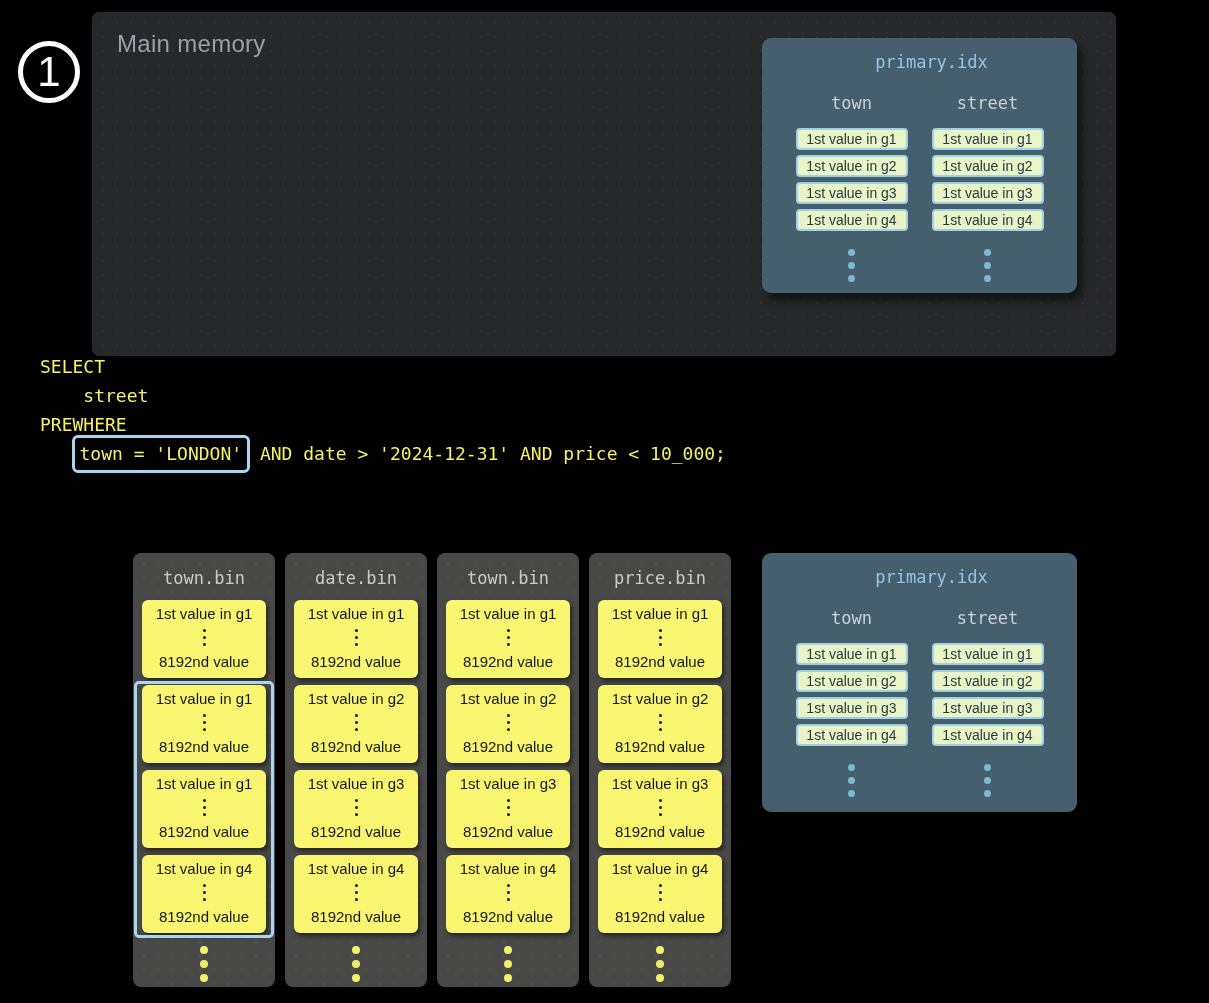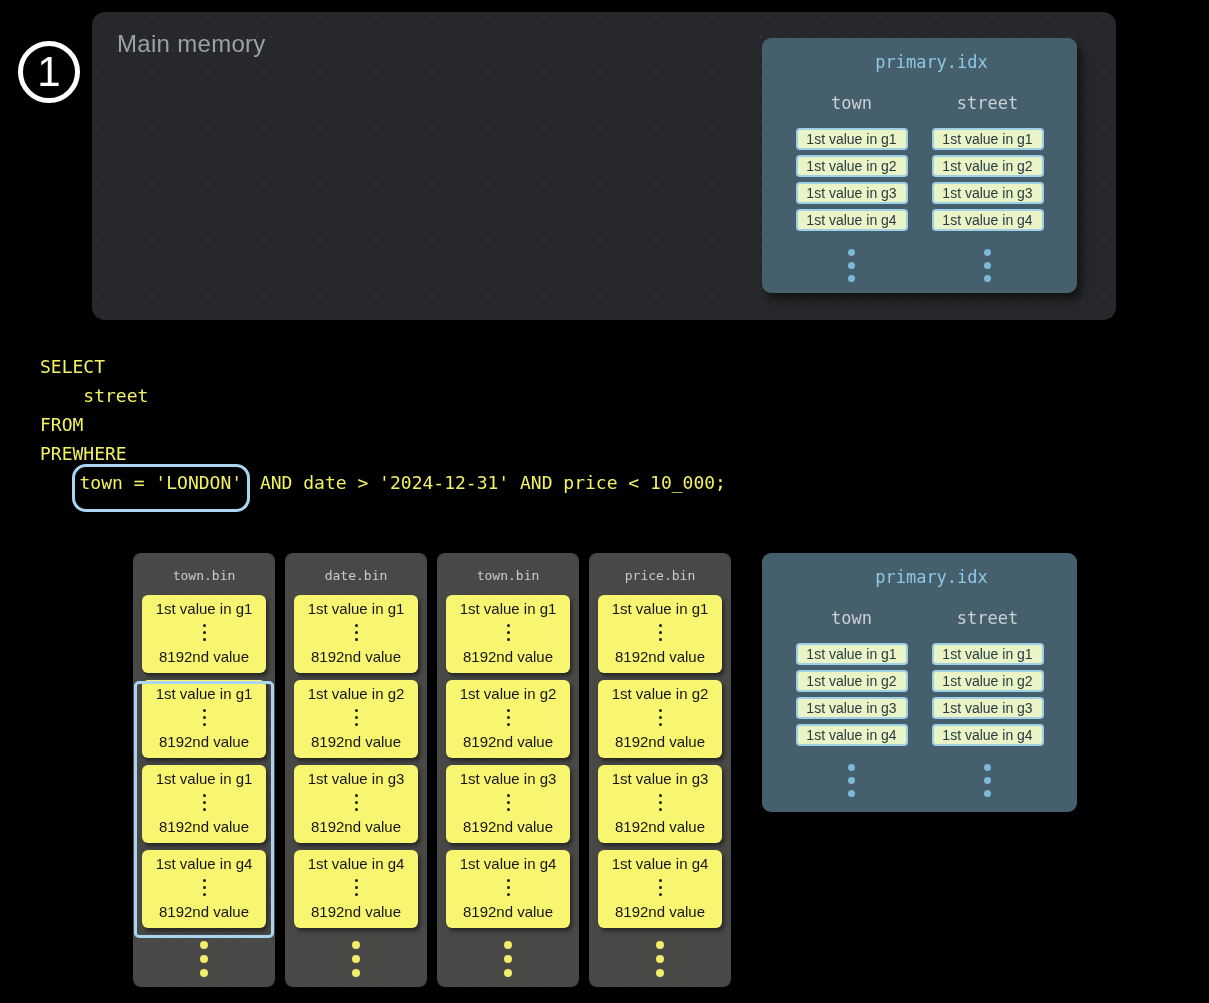--- a/index.html
+++ b/index.html
@@ -35,22 +35,22 @@
   
   .step-badge {
     position:absolute; left:18px; top:41px; width:62px; height:62px;
     border:5px solid #ffffff; border-radius:50%;
     display:flex; align-items:center; justify-content:center;
     color:#ffffff; font-size:42px; font-weight:400;
     font-family:"Liberation Sans", sans-serif;
   }
   
   .main-memory {
-    position:absolute; left:92px; top:12px; width:1024px; height:308px;
-    background-color:var(--main-memory-bg); border-radius:13px;
+    position:absolute; left:92px; top:12px; width:1024px; height:344px;
+    background-color:var(--main-memory-bg); border-radius:7px;
   }
   .mm-title {
     position:absolute; left:25px; top:18px;
     font-size:24px; color:var(--mm-title-gray); letter-spacing:0.3px;
   }
   
   .pidx {
     position:absolute; width:315px;
     background:var(--panel-slate); border-radius:9px;
     box-shadow:5px 7px 10px rgba(0,0,0,0.55);
@@ -79,33 +79,33 @@
   .vdots-blue { margin-top:10px; }
   .vdots-blue span { width:7px; height:7px; border-radius:50%; background:var(--dots-blue); margin:3px 0; }
   
   .sql {
     position:absolute; left:40px; top:352px;
     font-family:"DejaVu Sans Mono", monospace;
     font-size:18px; line-height:29px; color:var(--sql-yellow);
   }
   .sql-line { white-space:pre; }
   .sql-box {
-    display:inline-block; border:3px solid var(--accent-blue); border-radius:14px;
-    padding:1px 5px 12px 5px; margin:-4px -1px; white-space:pre;
+    display:inline-block; border:3px solid var(--accent-blue); border-radius:6px;
+    padding:1px 5px 2px 5px; margin:-4px -1px; white-space:pre;
   }
   
   .bins-row { position:absolute; left:133px; top:553px; display:flex; gap:10px; }
   .bin {
     position:relative; width:142px; height:434px;
     background-color:var(--bin-gray); border-radius:8px;
     box-shadow:4px 5px 8px rgba(0,0,0,0.5);
   }
   .bin-title {
     text-align:center; padding-top:15px;
-    font-family:"DejaVu Sans Mono", monospace; font-size:13px;
+    font-family:"DejaVu Sans Mono", monospace; font-size:17px;
     color:var(--bin-title-gray);
   }
   .bin-blocks { margin-top:12px; display:flex; flex-direction:column; align-items:center; gap:7px; }
   .granule {
     width:124px; height:78px;
     background:var(--block-yellow); border-radius:6px;
     box-shadow:2px 3px 4px rgba(0,0,0,0.5);
     display:flex; flex-direction:column; align-items:center; justify-content:space-between;
     padding:5px 0 8px 0;
     font-size:15px; color:var(--block-text); white-space:nowrap;
@@ -155,21 +155,20 @@
             <span></span>
           </div>
         </div>
       </div>
     </div>
 </div>
 
 <div class="sql">
     <div class="sql-line">SELECT</div>
     <div class="sql-line">    street</div>
-    <div class="sql-line">FROM</div>
     <div class="sql-line">PREWHERE</div>
     <div class="sql-line"><span>   </span><span class="sql-box">town = 'LONDON'</span><span> AND date &gt; '2024-12-31' AND price &lt; 10_000;</span></div>
   </div>
 
 <div class="bins-row">
     <div class="bin texture">
       <div class="bin-title">town.bin</div>
       <div class="bin-blocks">
         <div class="granule">
           <div class="g-first">1st value in g1</div>

